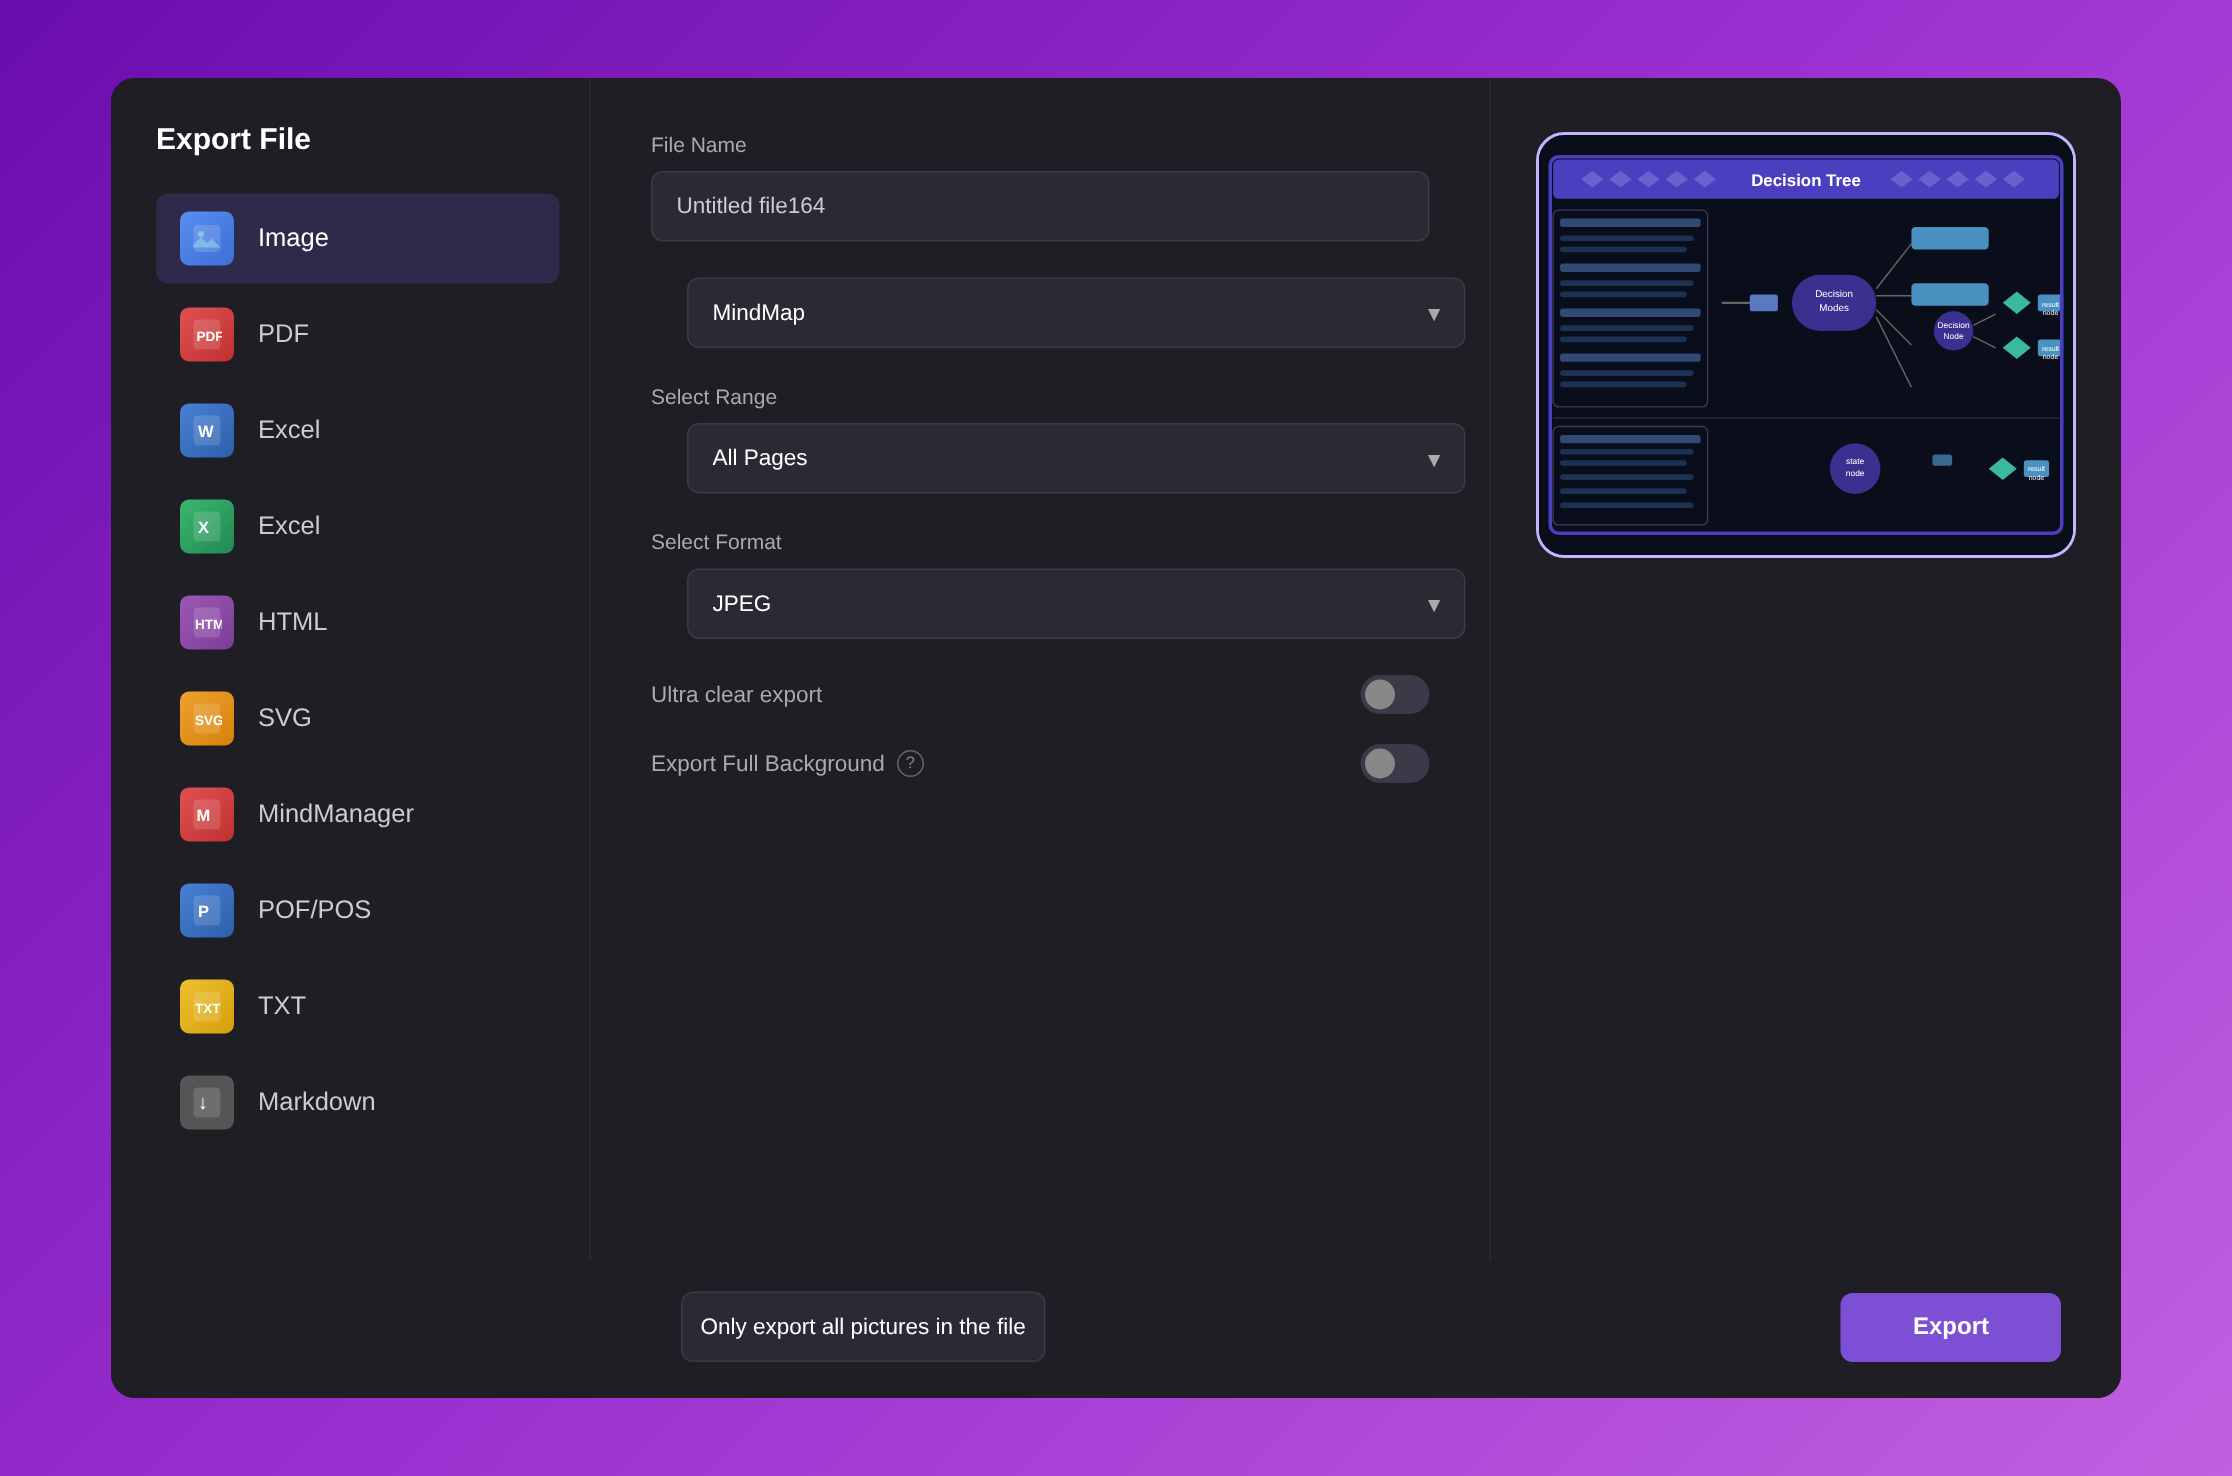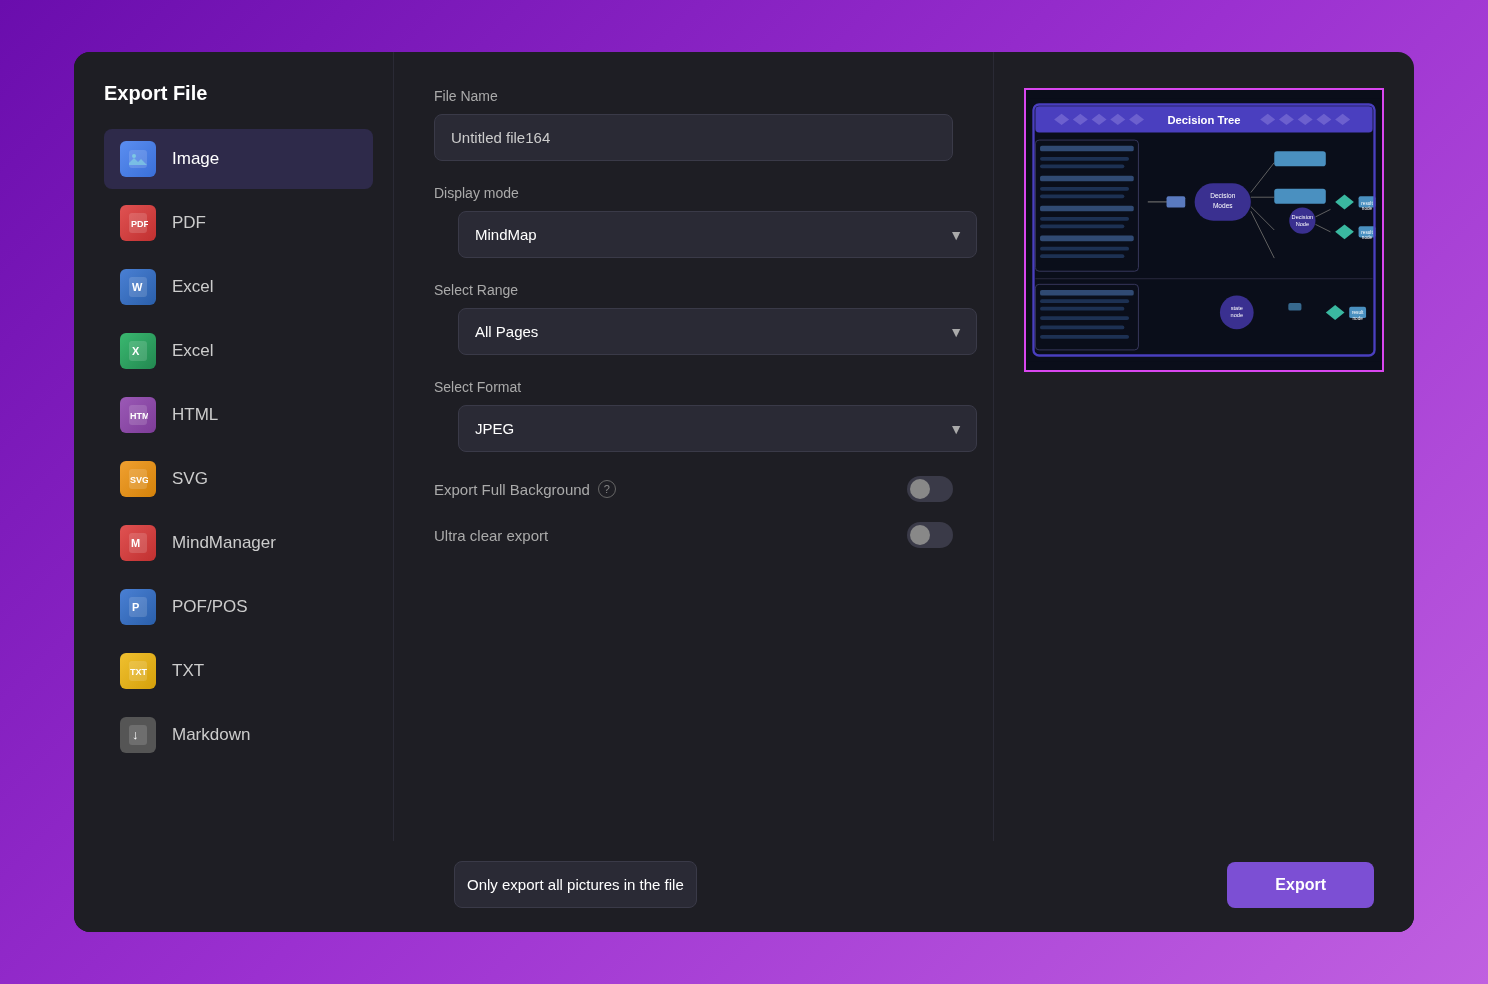--- a/index.html
+++ b/index.html
@@ -204,22 +204,22 @@
       padding: 36px 30px 0 30px;
       display: flex;
       align-items: flex-start;
       justify-content: center;
       flex-shrink: 0;
     }
 
     .preview-image {
       width: 100%;
       background: #1d4ed8;
-      border: 2px solid #d946ef;
-      border-radius: 0;
+      border: 2px solid #c4b5fd;
+      border-radius: 19px;
       overflow: hidden;
       position: relative;
     }
 
     .mindmap-preview {
       width: 100%;
       height: 280px;
       background: #0a0e1a;
       position: relative;
       overflow: hidden;
@@ -377,21 +377,20 @@
     </div>
 
     <div class="main-content">
 
       <div class="form-group">
         <label class="form-label">File Name</label>
         <input type="text" class="text-input" value="Untitled file164" style="">
       </div>
 
       <div class="form-group">
-        <label class="form-label">Display mode</label>
         <div class="select-wrapper">
           <select class="select-field">
             <option>MindMap</option>
             <option>Outline</option>
             <option>Slide</option>
           </select>
           <span class="select-arrow">▼</span>
         </div>
       </div>
 
@@ -413,29 +412,29 @@
           <select class="select-field">
             <option>JPEG</option>
             <option>PNG</option>
             <option>WebP</option>
           </select>
           <span class="select-arrow">▼</span>
         </div>
       </div>
 
       <div class="toggle-row">
+        <span class="toggle-label">Ultra clear export</span>
+        <div class="toggle"></div>
+      </div>
+
+      <div class="toggle-row">
         <span class="toggle-label">
           <span>Export Full Background</span>
           <span class="help-icon">?</span>
         </span>
-        <div class="toggle"></div>
-      </div>
-
-      <div class="toggle-row">
-        <span class="toggle-label">Ultra clear export</span>
         <div class="toggle"></div>
       </div>
 
     </div>
 
     <div class="preview-panel">
       <div class="preview-image">
         <div class="mindmap-preview">
           <svg class="mindmap-svg" viewBox="0 0 380 280" xmlns="http://www.w3.org/2000/svg">
 

